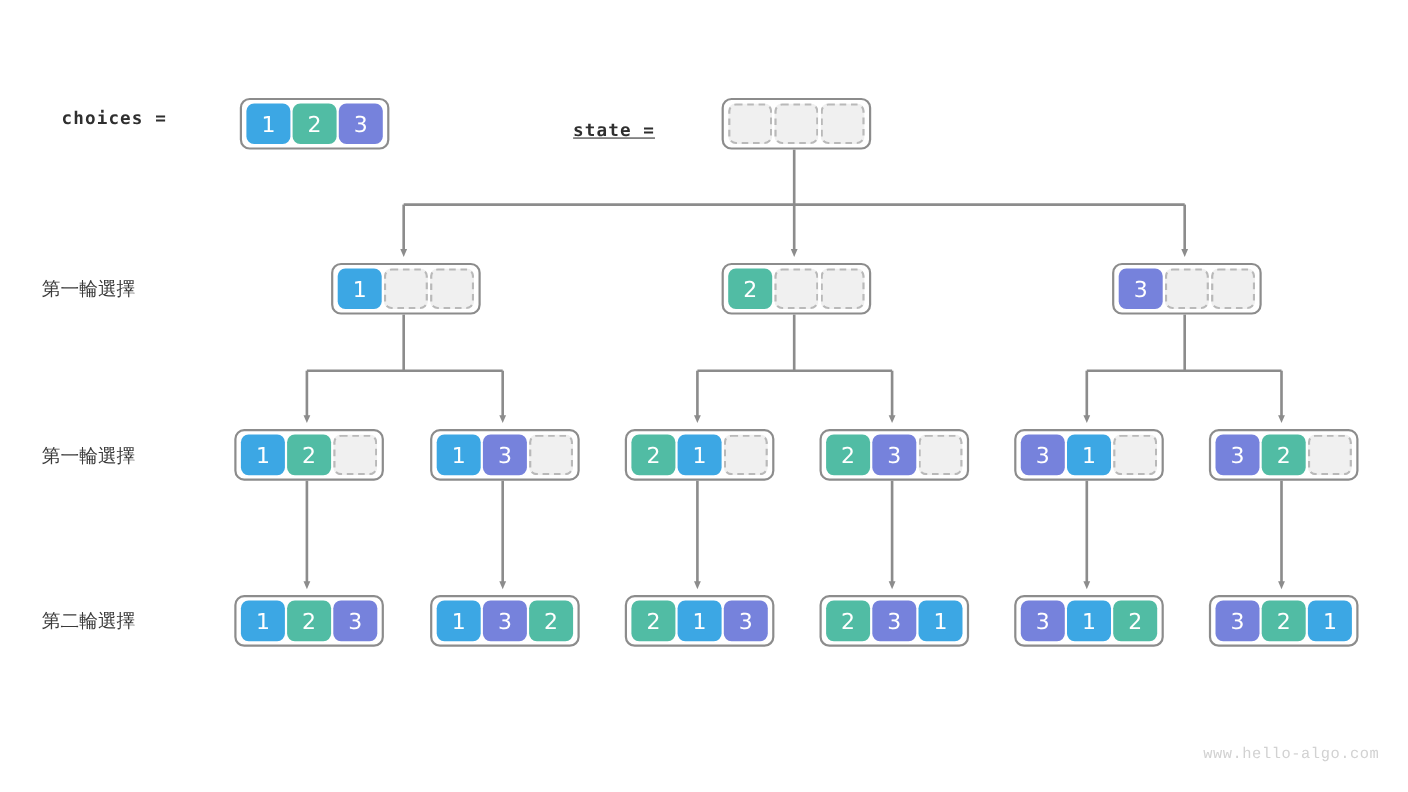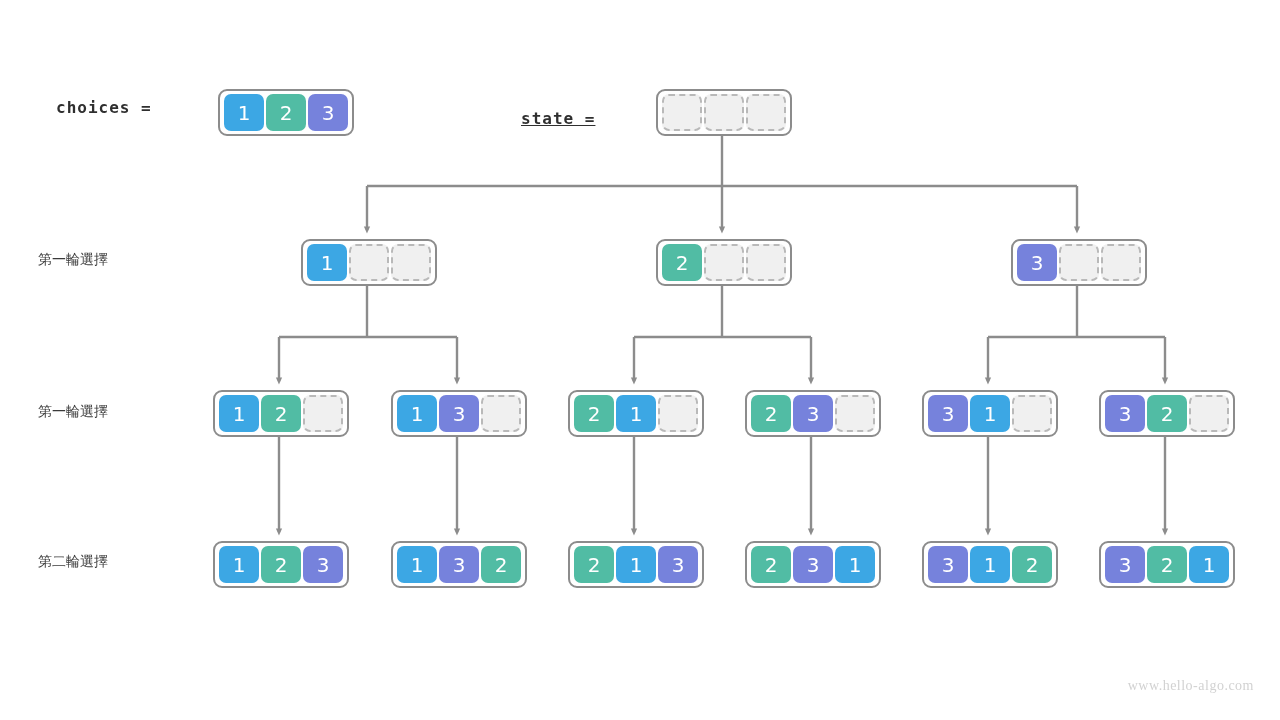--- a/index.html
+++ b/index.html
@@ -42,27 +42,27 @@
   .cell.empty{
     background:#f0f0f0;
     border:2px dashed #b9b9b9;
     color:transparent;
   }
 
   
   .row-label{
     position:absolute;
     font-family:"DejaVu Sans","Liberation Sans",sans-serif;
-    font-size:14px;color:#3a3a3a;white-space:nowrap;
+    font-size:17px;color:#3a3a3a;white-space:nowrap;
   }
 
   
   .watermark{
     position:absolute;right:26px;bottom:26px;
-    font-family:Liberation Serif, serif;
+    font-family:Liberation Mono, monospace;
     font-size:14px;color:#d2d2d2;letter-spacing:.5px;
   }
 </style>
 </head>
 <body>
 
 <div id="canvas">
 
   <svg class="edges" viewBox="0 0 1280 720">
     <defs>

